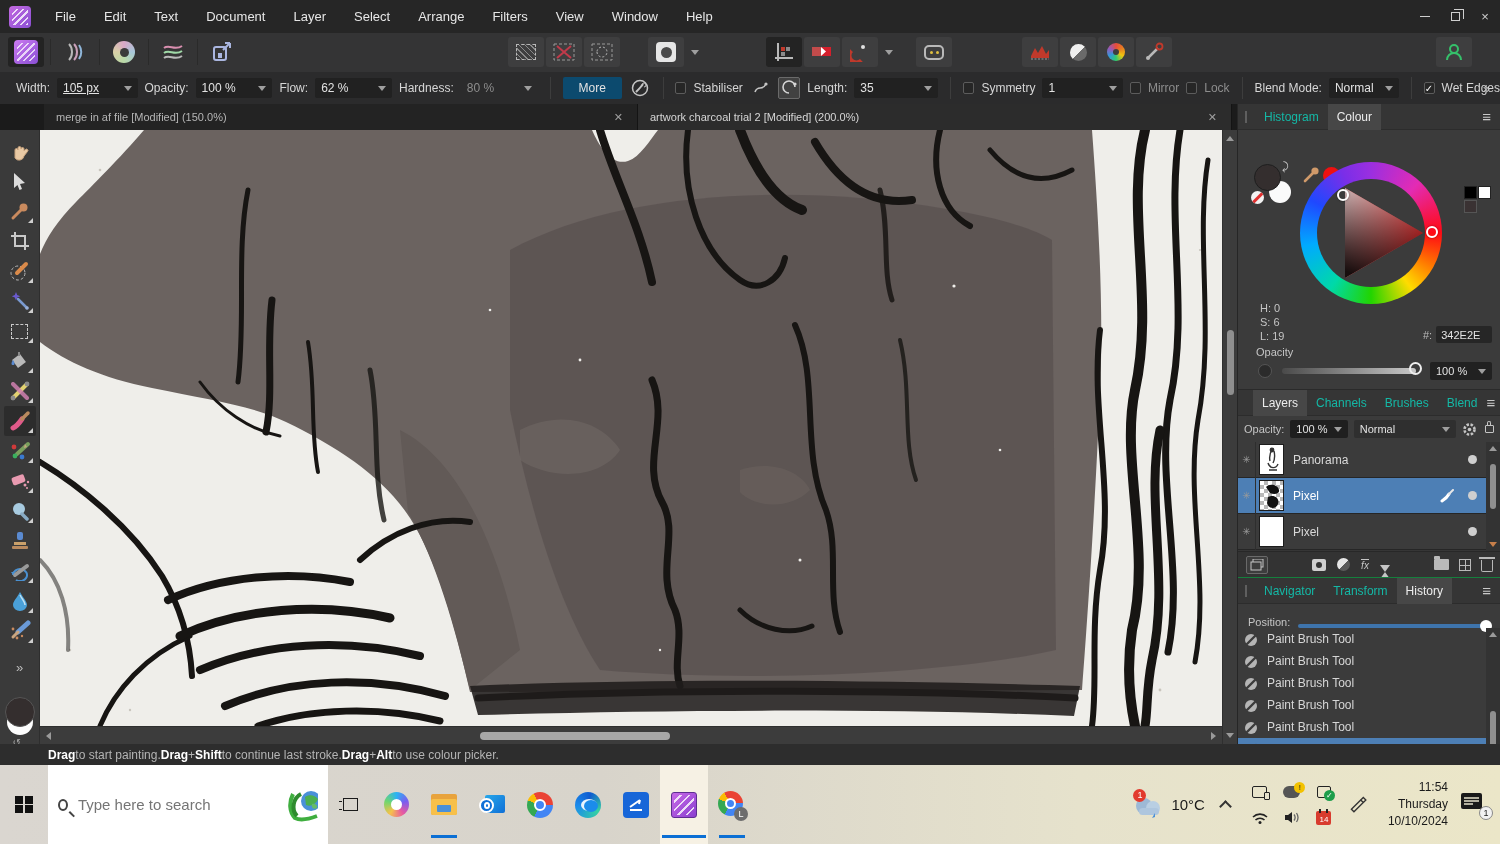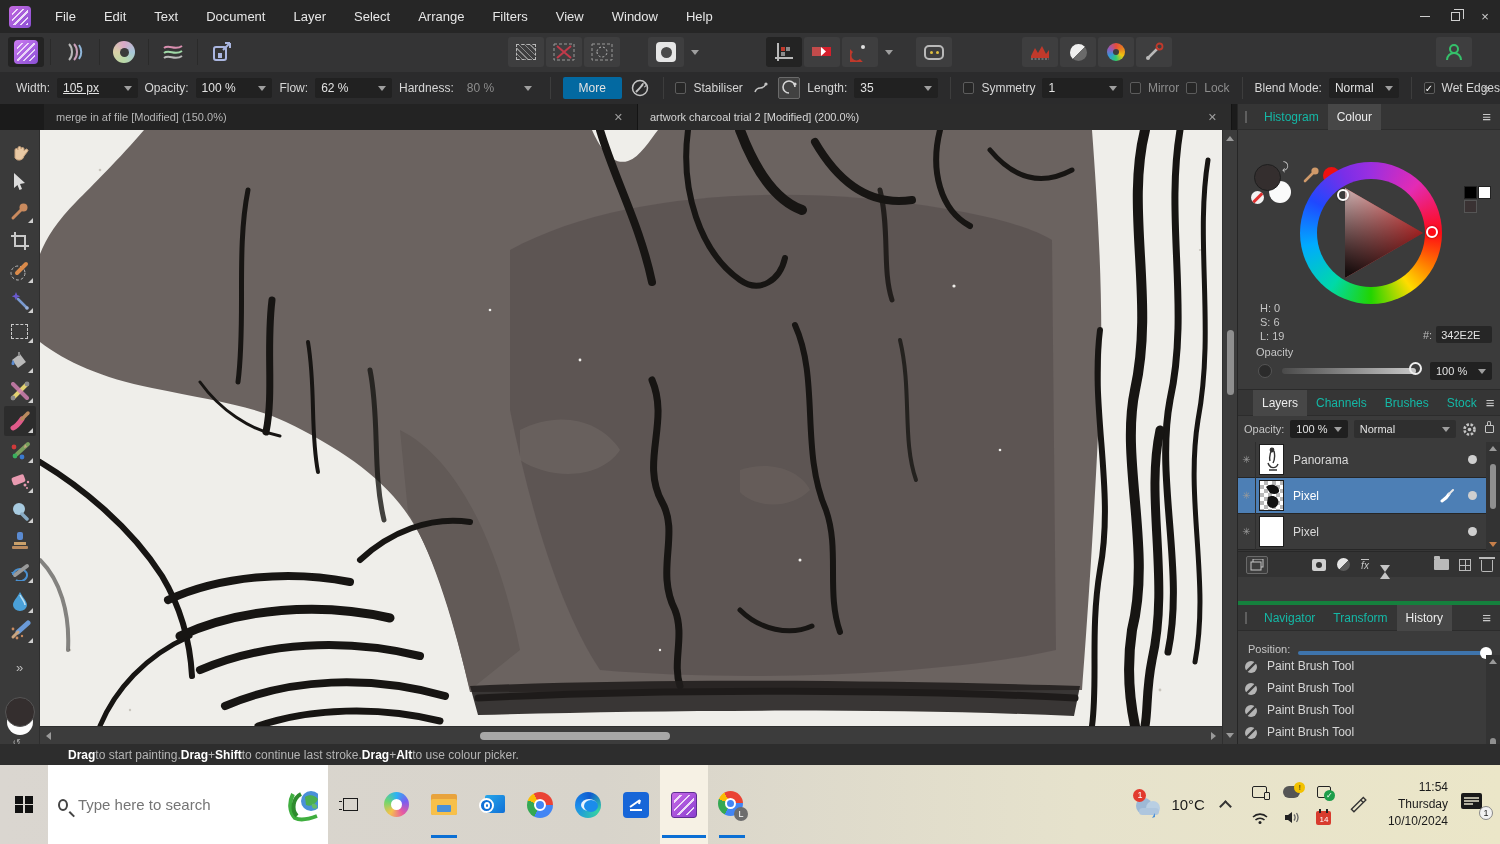--- a/index.html
+++ b/index.html
@@ -26,21 +26,21 @@
   .chevbtn{width:18px;height:30px;display:flex;align-items:center;justify-content:center;}
   
   #contextbar{position:absolute;left:0;top:72px;width:1500px;height:32px;background:#2b2b2c;display:flex;align-items:center;padding-left:16px;gap:7px;color:#d6d6d6;font-size:12px;}
   .ctxlabel{white-space:nowrap;}
   .ctxlabel.dim{color:#8d8d8d;}
   .dd{height:20px;background:#212121;border-radius:2px;display:flex;align-items:center;padding:0 6px;gap:6px;color:#e2e2e2;}
   .dd .val{flex:1;white-space:nowrap;}
   .dd.dim .val{color:#8d8d8d;}
   .csep{width:1px;height:22px;background:#3d3d3d;margin:0 5px;}
   .checkbox{width:12px;height:12px;background:#262626;border:1px solid #5c5c5c;border-radius:2px;display:flex;align-items:center;justify-content:center;color:#fff;font-size:10px;}
-  .morebtn{height:22px;background:#0369a1;border-radius:2px;padding:0 16px;display:flex;align-items:center;color:#e2e2e2;}
+  .morebtn{height:22px;background:#0c4a6e;border-radius:2px;padding:0 16px;display:flex;align-items:center;color:#e2e2e2;}
   .stabico{width:24px;height:22px;display:flex;align-items:center;justify-content:center;border-radius:2px;}
   .stabico.toggled{background:#414141;border:1px solid #6a6a6a;}
   #ctxoverflow{position:absolute;right:10px;color:#bdbdbd;font-size:13px;}
   
   #tabbar{position:absolute;left:0;top:104px;width:1500px;height:26px;background:#1b1b1b;display:flex;padding-left:44px;}
   .doctab{width:594px;height:26px;display:flex;align-items:center;padding:0 10px 0 12px;font-size:11px;border-right:1px solid #141414;}
   .doctab .ttl{flex:1;white-space:nowrap;overflow:hidden;}
   .doctab .x{color:#9f9f9f;font-size:11px;padding:0 4px;}
   .doctab.inactive{background:#232323;color:#b5b5b5;}
   .doctab.active{background:#2c2c2c;color:#d6d6d6;}
@@ -118,30 +118,30 @@
   .gridsq{width:12px;height:12px;border:1px solid #b9b9b9;position:relative;}
   .gridsq:before{content:"";position:absolute;left:5px;top:0;width:1px;height:10px;background:#b9b9b9;}
   .gridsq:after{content:"";position:absolute;left:0;top:5px;width:10px;height:1px;background:#b9b9b9;}
   .trash{width:12px;height:12px;border:1px solid #b9b9b9;border-top:none;border-radius:0 0 2px 2px;position:relative;margin-top:3px;}
   .trash:before{content:"";position:absolute;left:-3px;top:-3px;width:16px;height:1.5px;background:#b9b9b9;}
   .masksq{width:14px;height:12px;background:#cfcfcf;border-radius:2px;display:flex;align-items:center;justify-content:center;}
   .masksq i{width:6px;height:6px;border-radius:50%;background:#333;}
   .hourglass{width:0;height:0;border-left:5px solid transparent;border-right:5px solid transparent;border-top:7px solid #c5c5c5;position:relative;}
   .hourglass:before{content:"";position:absolute;left:-5px;top:0px;width:0;height:0;border-left:5px solid transparent;border-right:5px solid transparent;border-bottom:7px solid #c5c5c5;}
   
-  #historypanel{position:relative;height:193px;border-top:4px solid #15803d;margin-top:24px;}
+  #historypanel{position:relative;height:193px;border-top:1px solid #15803d;}
   #posrow{height:24px;display:flex;align-items:flex-end;padding:0 10px;gap:8px;font-size:11px;color:#c5c5c5;}
   #postrack{flex:1;height:4px;border-radius:2px;background:#3e74ac;position:relative;}
   #posknob{position:absolute;right:-2px;top:-4px;width:12px;height:12px;border-radius:50%;background:#fff;}
   .hrow{height:22px;display:flex;align-items:center;padding-left:6px;gap:8px;font-size:12px;color:#d6d6d6;width:249px;}
   .hrow.sel{background:#4d7fb5;color:#fff;}
   #historyscroll{position:absolute;right:0;top:50px;width:14px;height:143px;background:#333;}
   #historyscroll .sthumb{position:absolute;left:4px;bottom:18px;width:6px;height:42px;border-radius:3px;background:#8f8f8f;}
   
-  #statusbar{position:absolute;left:0;top:744px;width:1500px;height:21px;background:#2d2d2d;display:flex;align-items:center;padding-left:68px;font-size:12px;color:#b4b4b4;}
+  #statusbar{position:absolute;left:0;top:744px;width:1500px;height:21px;background:#2d2d2d;display:flex;align-items:center;padding-left:48px;font-size:12px;color:#b4b4b4;}
   #statusbar .b{color:#fff;font-weight:bold;}
   
   #taskbar{position:absolute;left:0;top:765px;width:1500px;height:79px;background:linear-gradient(90deg,#dad6d0 0%,#d8d4cb 40%,#e6e2cc 72%,#ebe6c8 100%);display:flex;align-items:center;}
   #startbtn{width:48px;height:79px;display:flex;align-items:center;justify-content:center;}
   .winlogo{display:grid;grid-template-columns:8px 8px;grid-template-rows:8px 8px;gap:1.5px;}
   .winlogo i{background:#111;}
   #searchbox{width:280px;height:79px;background:#fff;display:flex;align-items:center;padding:0 10px;gap:10px;}
   #searchbox .mag{width:12px;height:12px;border:2px solid #444;border-radius:50%;position:relative;}
   #searchbox .mag:before{content:"";position:absolute;left:10px;top:10px;width:7px;height:2px;background:#444;transform:rotate(45deg);transform-origin:0 0;}
   #searchinput{border:none;outline:none;font-size:15px;color:#333;flex:1;background:transparent;}
@@ -659,21 +659,21 @@
         <span class="chevdown"></span>
       </div>
   </div>
 
   <div id="layerspanel">
     <div class="ptabrow">
       <div class="grip"></div>
       <div class="ptab active">Layers</div>
       <div class="ptab">Channels</div>
       <div class="ptab">Brushes</div>
-      <div class="ptab">Stock</div>
+      <div class="ptab">Blend</div>
       <div class="hamb">≡</div>
     </div>
     <div id="layerctrl">
       <span>Opacity:</span>
       <div class="dd" style="width:58px;height:18px;background:#1f1f1f;">
           <span class="val" style="font-size:11px;">100 %</span>
           <span class="chevdown"></span>
         </div>
       <div class="dd" style="width:104px;height:18px;background:#2f2f2f;">
           <span class="val" style="font-size:11px;">Normal</span>

